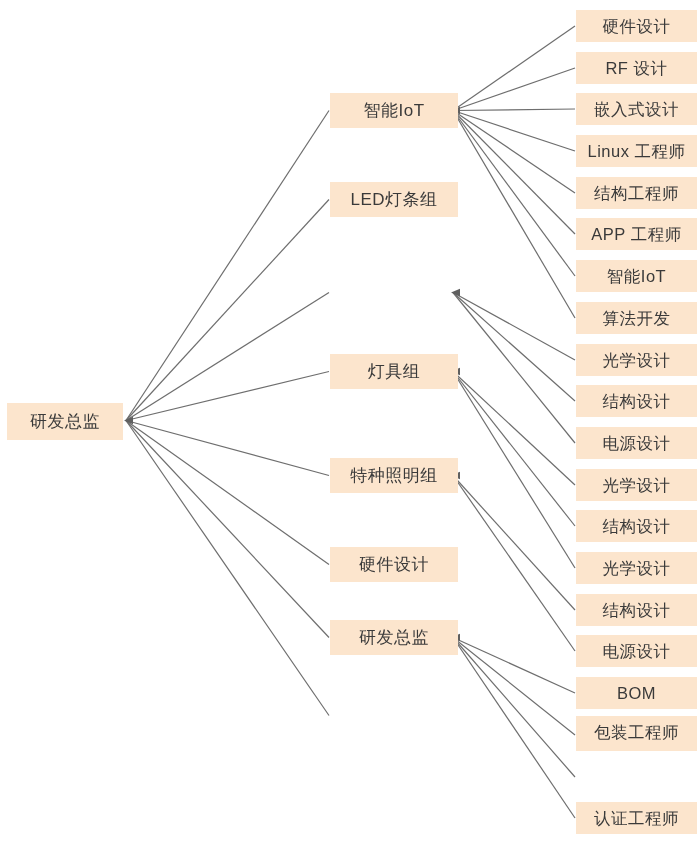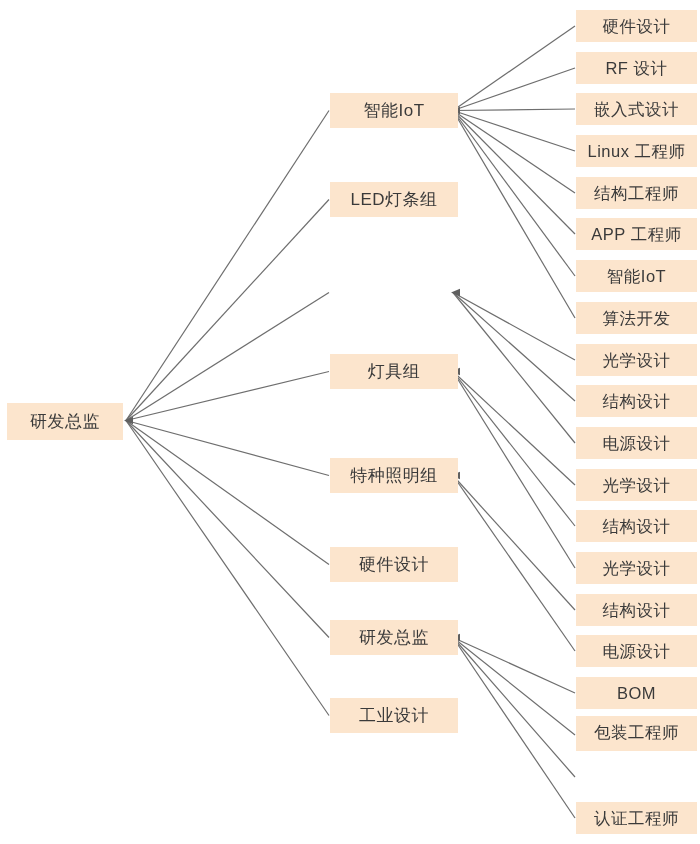--- a/index.html
+++ b/index.html
@@ -70,21 +70,20 @@
   </svg>
 
   <div class="node root">研发总监</div>
 
   <div class="node group" style="top:93px">智能IoT</div>
   <div class="node group" style="top:182px">LED灯条组</div>
   <div class="node group" style="top:458px">特种照明组</div>
   <div class="node group" style="top:354px">灯具组</div>
   <div class="node group" style="top:547px">硬件设计</div>
   <div class="node group" style="top:620px">研发总监</div>
-  <div class="node group" style="top:698px">工业设计</div>
 
   <div class="node leaf" style="top:10px">硬件设计</div>
   <div class="node leaf" style="top:52px">RF 设计</div>
   <div class="node leaf" style="top:93px">嵌入式设计</div>
   <div class="node leaf" style="top:135px">Linux 工程师</div>
   <div class="node leaf" style="top:218px">APP 工程师</div>
   <div class="node leaf" style="top:177px">结构工程师</div>
   <div class="node leaf" style="top:260px">智能IoT</div>
   <div class="node leaf" style="top:302px">算法开发</div>
 

